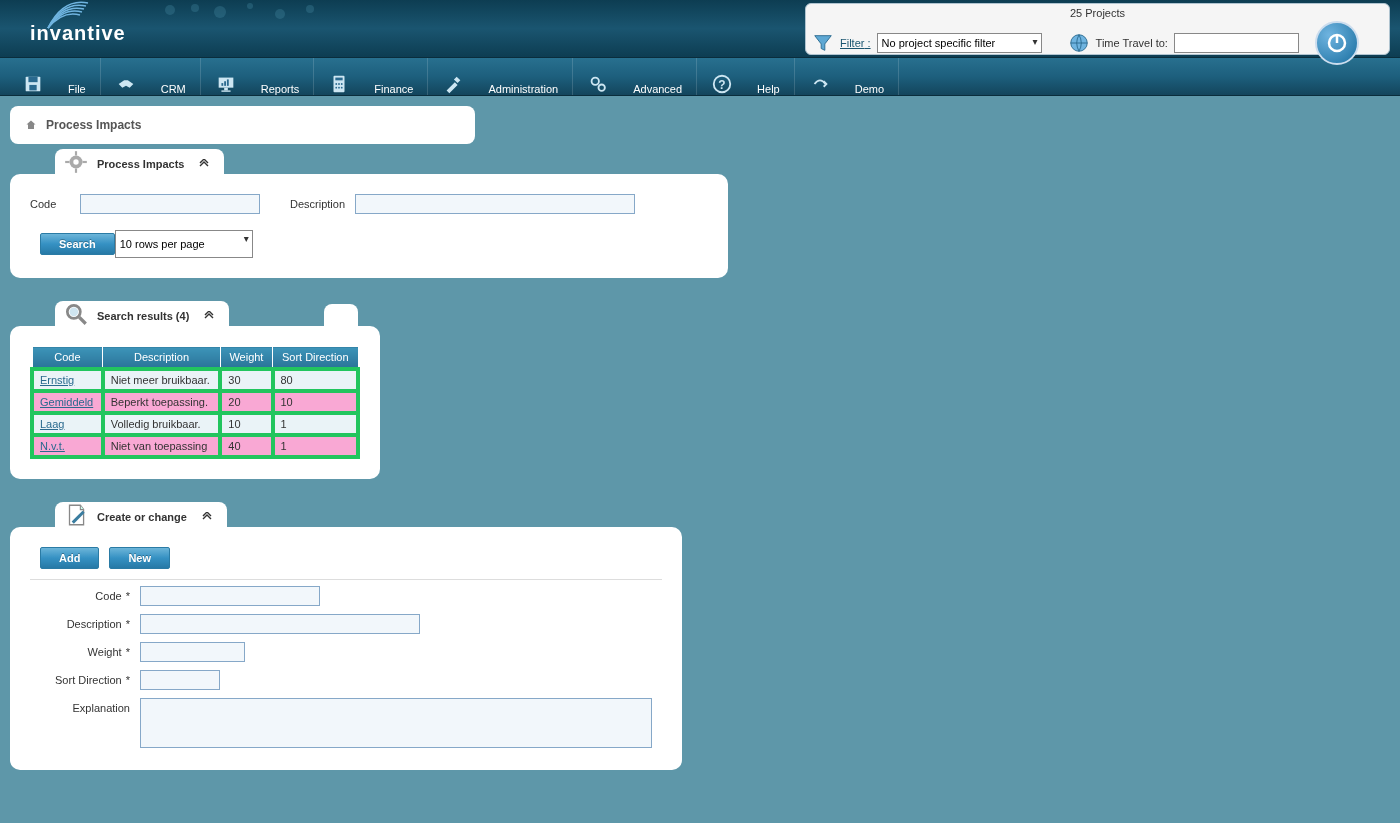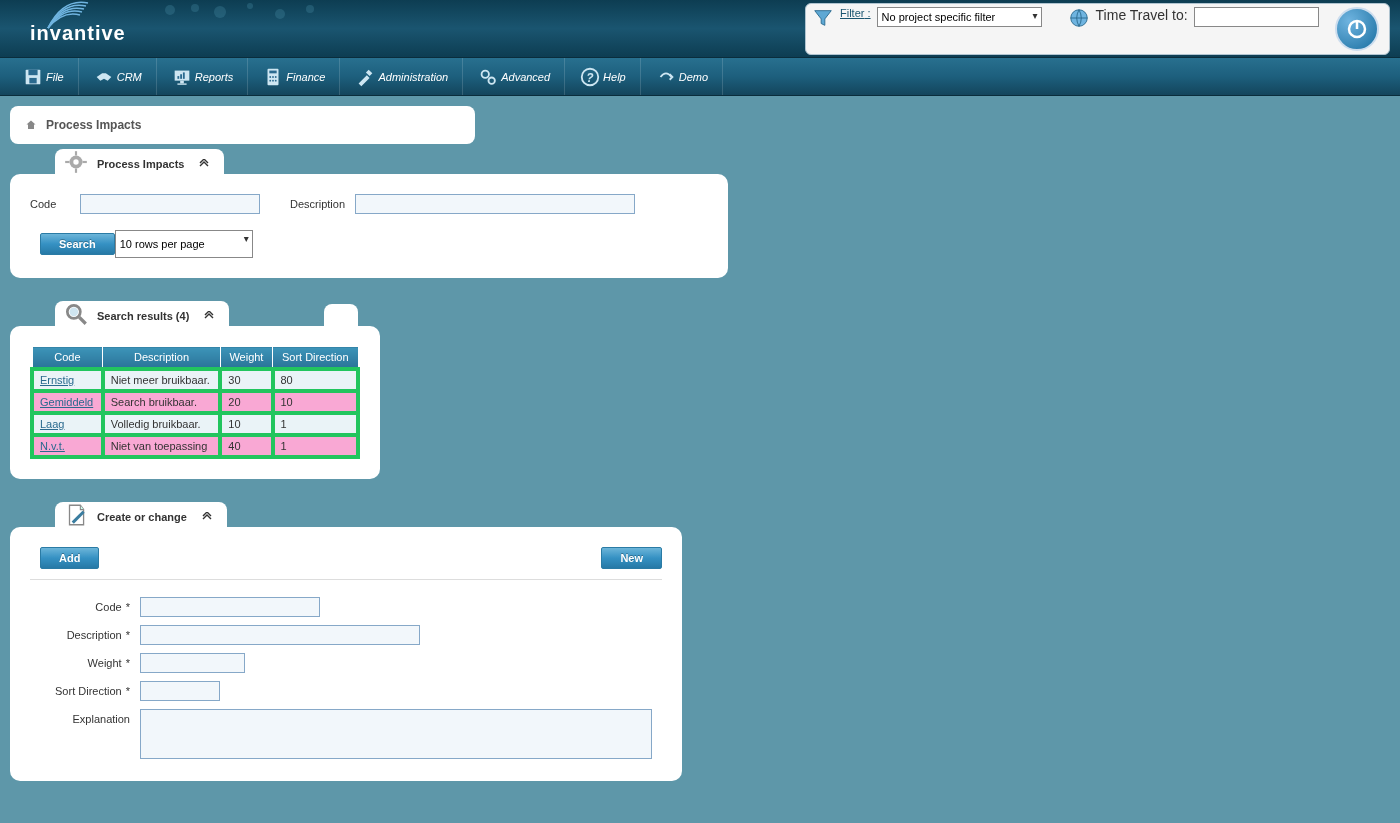--- a/index.html
+++ b/index.html
@@ -47,21 +47,21 @@
   height: 52px;
 }
 .top-controls-header {
   text-align: center;
   color: #333;
   font-size: 11px;
   padding-bottom: 2px;
 }
 .top-controls-body {
   display: flex;
-  align-items: flex-start;
+  align-items: center;
   gap: 6px;
 }
 .funnel-icon {
   width: 22px; height: 22px;
 }
 .filter-label {
   color: #1a5570;
   text-decoration: underline;
   font-size: 11px;
 }
@@ -83,21 +83,21 @@
   pointer-events: none;
   font-size: 10px;
   color: #333;
 }
 .globe-icon {
   width: 22px; height: 22px;
   margin-left: 20px;
 }
 .timetravel-label {
   color: #333;
-  font-size: 14px;
+  font-size: 11px;
 }
 .timetravel-input {
   width: 125px; height: 20px;
   border: 1px solid #888;
   background: #fff;
 }
 .power-btn {
   margin-left: 10px;
   width: 44px; height: 44px;
   border-radius: 50%;
@@ -112,29 +112,28 @@
 .menubar {
   background: linear-gradient(to bottom, #28708f 0%, #1d5f7d 50%, #13455c 100%);
   height: 38px;
   display: flex;
   align-items: center;
   padding: 0 8px;
   border-bottom: 1px solid #0a2d3c;
 }
 .menu-item {
   display: flex;
-  align-items: center;
-  gap: 2px;
+  align-items: flex-end;
+  gap: 24px;
   padding: 0 14px;
   height: 100%;
   color: #fff;
   font-size: 11px;
   cursor: pointer;
   border-right: 1px solid rgba(255,255,255,0.15);
-  font-style: italic;
 }
 .menu-icon {
   width: 22px; height: 22px;
 }
 .content {
   padding: 10px;
 }
 .breadcrumb-box {
   background: #fff;
   border-radius: 8px;
@@ -279,22 +278,21 @@
 .results-table tr.norm td { background: #eaf3f7; }
 .results-table td.num { }
 .panel-edit {
   width: 672px;
 }
 .edit-actions {
   display: flex;
   gap: 10px;
   padding: 0 0 10px 10px;
   border-bottom: 1px solid #ddd;
-  margin-bottom: 17px;
-  justify-content: space-between;
+  margin-bottom: 6px;
 }
 .field-grid {
   display: grid;
   grid-template-columns: 100px auto;
   gap: 8px 10px;
   align-items: center;
   padding-left: 0;
 }
 .field-label {
   text-align: right;
@@ -335,20 +333,21 @@
   <svg class="header-dots" viewBox="0 0 200 30">
     <circle cx="20" cy="10" r="5" fill="#4a8fa8"></circle>
       <circle cx="45" cy="8" r="4" fill="#4a8fa8"></circle>
     <circle cx="70" cy="12" r="6" fill="#4a8fa8"></circle>
       <circle cx="100" cy="6" r="3" fill="#4a8fa8"></circle>
     <circle cx="130" cy="14" r="5" fill="#4a8fa8"></circle>
       <circle cx="160" cy="9" r="4" fill="#4a8fa8"></circle>
   </svg>
 
   <div class="top-controls">
+    <div class="top-controls-header">25 Projects</div>
     <div class="top-controls-body">
       <svg class="funnel-icon" viewBox="0 0 24 24">
         <path d="M3 4 L21 4 L14 13 L14 20 L10 18 L10 13 Z" fill="#5ea8d4" stroke="#2a6a8f" stroke-width="1"></path>
       </svg>
       <span class="filter-label"><span>Filter</span> :</span>
       <span class="select-wrap">
         <select class="filter-select">
           <option>No project specific filter</option>
         </select>
       </span>
@@ -510,21 +509,21 @@
       </thead>
       <tbody>
         <tr class="norm">
           <td class="code-cell">Ernstig</td>
           <td>Niet meer bruikbaar.</td>
           <td class="num">30</td>
           <td class="num">80</td>
         </tr>
         <tr class="alt">
           <td class="code-cell">Gemiddeld</td>
-          <td>Search bruikbaar.</td>
+          <td>Beperkt toepassing.</td>
           <td class="num">20</td>
           <td class="num">10</td>
         </tr>
         <tr class="norm">
           <td class="code-cell">Laag</td>
           <td>Volledig bruikbaar.</td>
           <td class="num">10</td>
           <td class="num">1</td>
         </tr>
         <tr class="alt">

